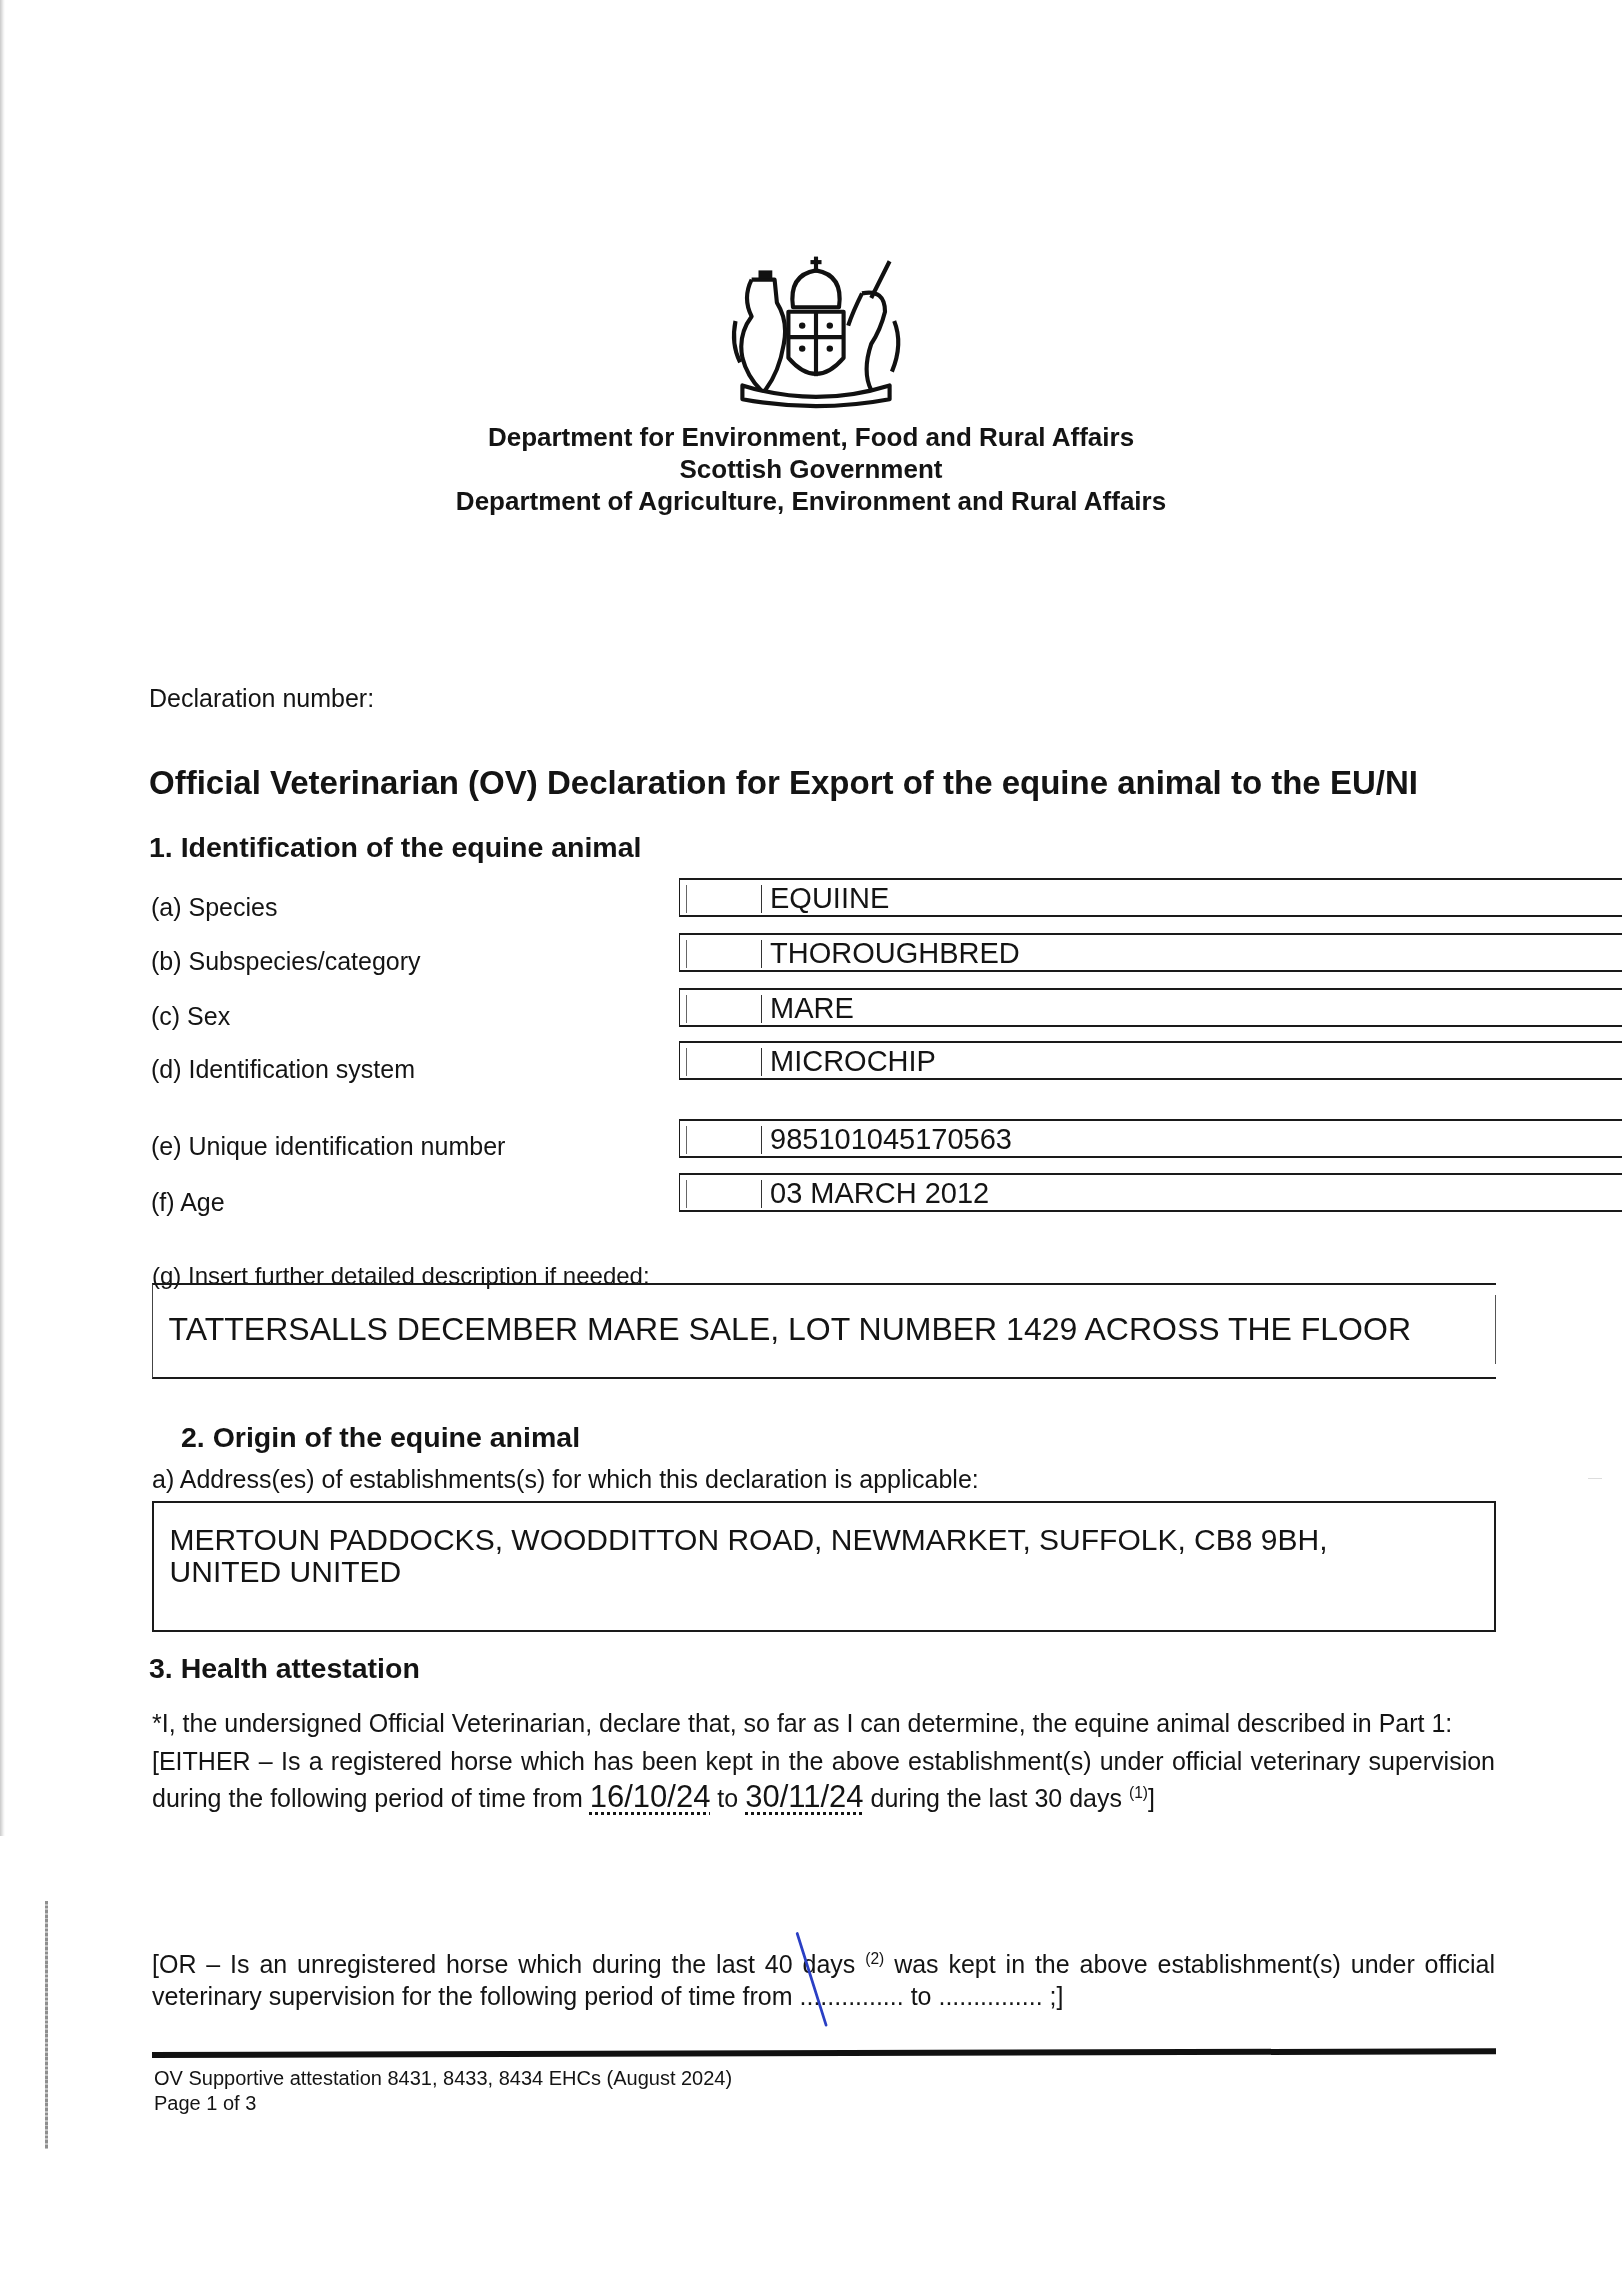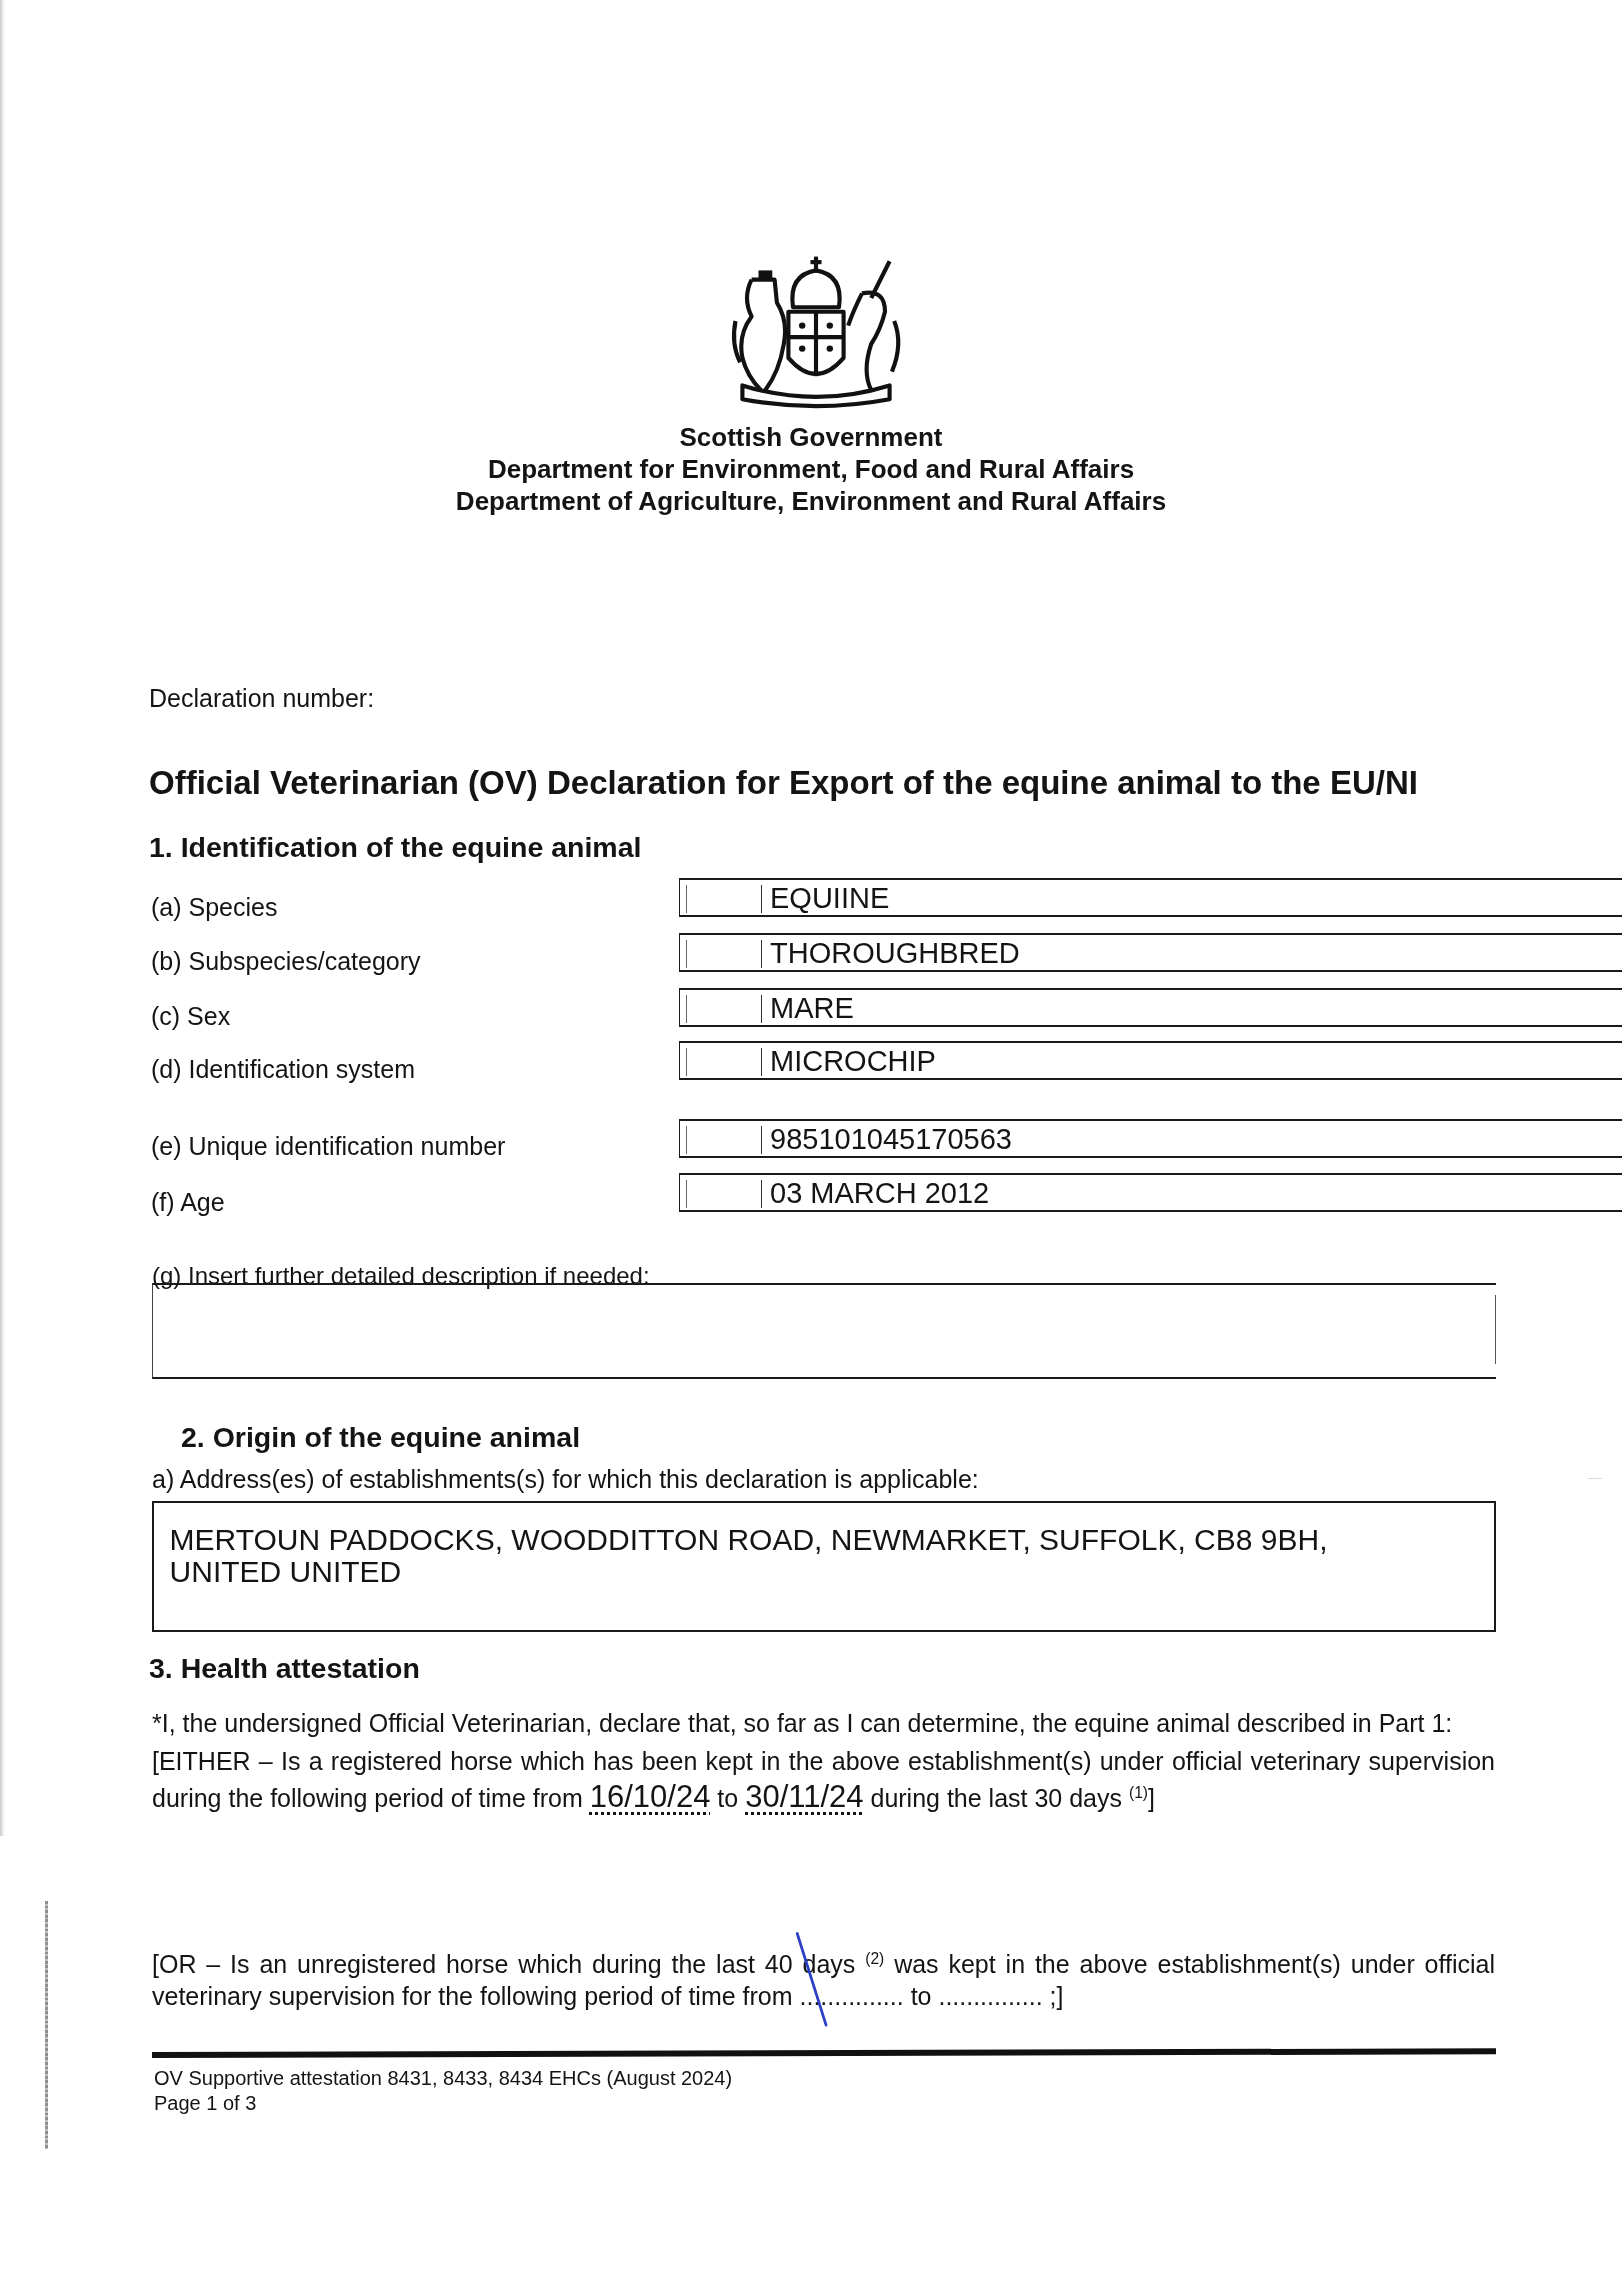--- a/index.html
+++ b/index.html
@@ -68,22 +68,22 @@
   <g fill="#111">
     <rect x="75" y="40" width="30" height="18"></rect>
     <circle cx="170" cy="160" r="7"></circle>
       <circle cx="230" cy="160" r="7"></circle>
     <circle cx="170" cy="210" r="7"></circle>
       <circle cx="230" cy="210" r="7"></circle>
   </g>
 </svg>
 
 <div class="agencies">
+  <div>Department for Environment, Food and Rural Affairs</div>
   <div>Scottish Government</div>
-  <div>Department for Environment, Food and Rural Affairs</div>
   <div>Department of Agriculture, Environment and Rural Affairs</div>
 </div>
 
 <div class="decl-number">Declaration number:</div>
 
 <div class="title">Official Veterinarian (OV) Declaration for Export of the equine animal to the EU/NI</div>
 
 <div class="sec-heading" style="top:831px;">1. Identification of the equine animal</div>
 
 <div class="field-label" style="top:893px;">(a) Species</div>
@@ -124,20 +124,21 @@
 <div class="field-label" style="top:1188px;">(f) Age</div>
 <div class="field-box" style="top:1173px;">
   <span class="tick1"></span>
     <span class="tick2"></span>
   <span class="val">03 MARCH 2012</span>
 </div>
 
 <div class="g-label">(g) Insert further detailed description if needed:</div>
 <div class="g-box">
   <span class="right-mark"></span>
+  <span class="val">TATTERSALLS DECEMBER MARE SALE, LOT NUMBER 1429 ACROSS THE FLOOR</span>
 </div>
 
 <div class="sec-heading" style="top:1421px;margin-left:32px;">2. Origin of the equine animal</div>
 <div class="origin-label">a) Address(es) of establishments(s) for which this declaration is applicable:</div>
 <div class="origin-box">
   <div class="val">
     <div>MERTOUN PADDOCKS, WOODDITTON ROAD, NEWMARKET, SUFFOLK, CB8 9BH,</div>
     <div>UNITED UNITED</div>
   </div>
 </div>

